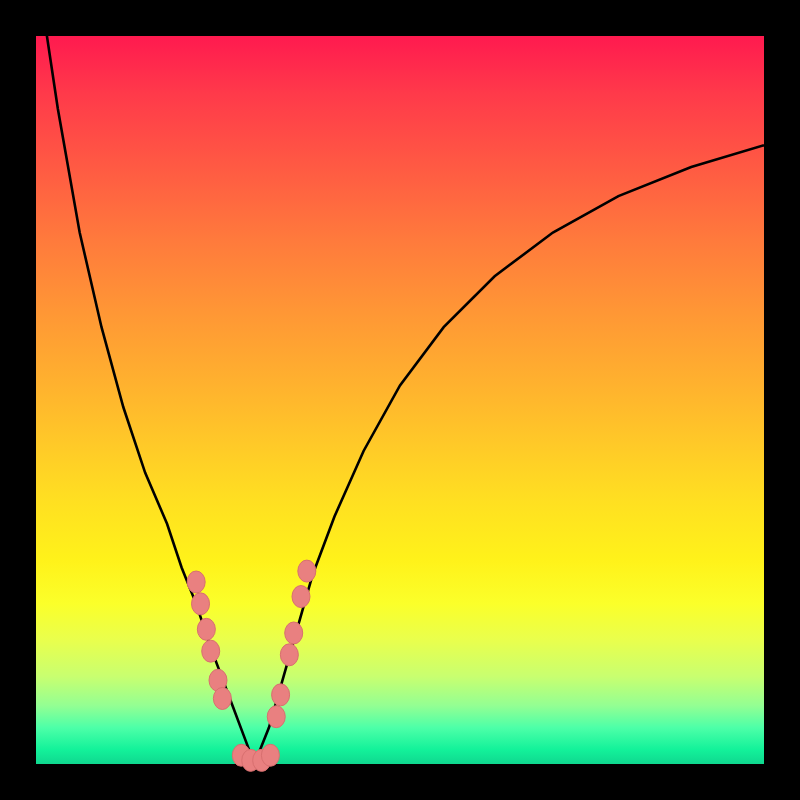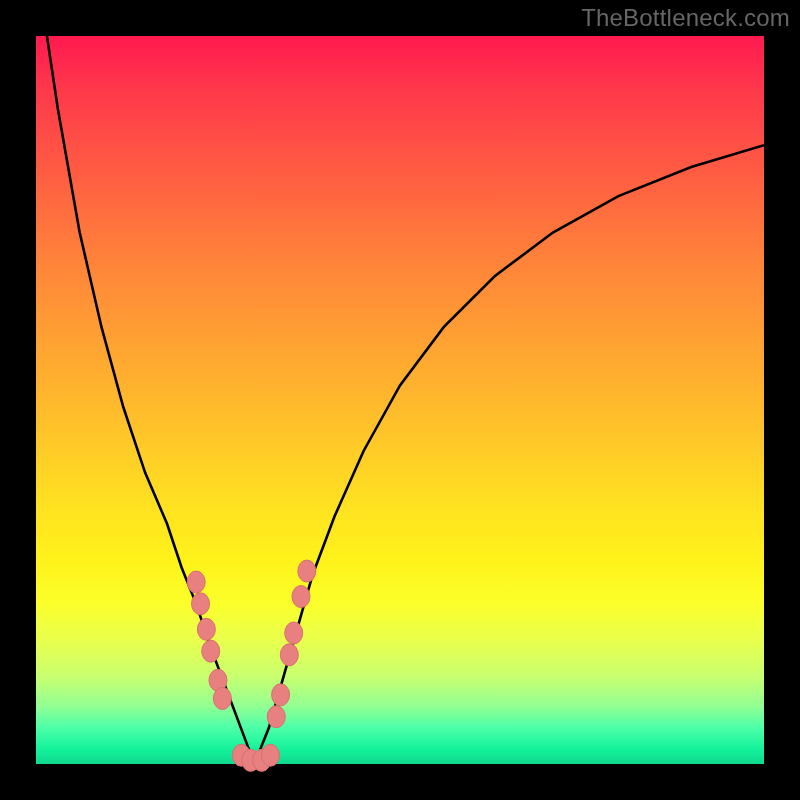--- a/index.html
+++ b/index.html
@@ -62,21 +62,20 @@
     height: 728px;
     z-index: 2;
     overflow: visible;
   }
 </style>
 </head>
 <body>
 
 <div class="outer">
 
-  <div class="watermark">TheBottleneck.com</div>
 
   <div class="plot-bg"></div>
 
   <svg class="overlay" viewBox="0 0 728 728" preserveAspectRatio="none">
     <path fill="none" stroke="#000" stroke-width="2.6" d="M 0 -72.80000000000007 L 21.84 72.79999999999995 L 43.68 196.56000000000006 L 65.52 291.2 L 87.36 371.28000000000003 L 109.2 436.8 L 131.04 487.76 L 145.6 531.44 L 160.16 567.84 L 174.72 611.52 L 185.64000000000001 640.64 L 196.56 669.76 L 207.48 698.88 L 218.4 728" id="curve-left"></path>
     <path fill="none" stroke="#000" stroke-width="2.6" d="M 218.4 728 L 232.96 691.6 L 247.52 640.64 L 262.08 589.6800000000001 L 276.64 538.72 L 298.47999999999996 480.48 L 327.6 414.96 L 364 349.44 L 407.68000000000006 291.2 L 458.64 240.23999999999995 L 516.88 196.56000000000006 L 582.4 160.15999999999997 L 655.2 131.04000000000008 L 728 109.20000000000005" id="curve-right"></path>
     <g id="markers">
         <ellipse cx="160.16" cy="546" rx="9" ry="11" fill="#e98080" stroke="#d86f6f" stroke-width="1"></ellipse>
         <ellipse cx="164.528" cy="567.84" rx="9" ry="11" fill="#e98080" stroke="#d86f6f" stroke-width="1"></ellipse>
         <ellipse cx="170.35199999999998" cy="593.3199999999999" rx="9" ry="11" fill="#e98080" stroke="#d86f6f" stroke-width="1"></ellipse>

